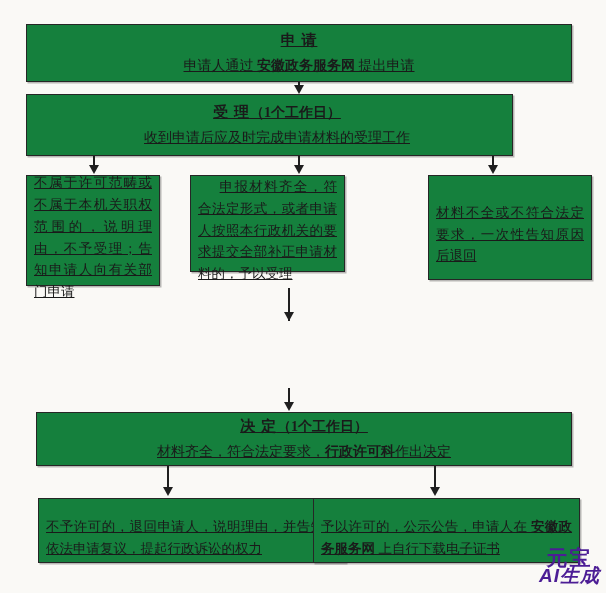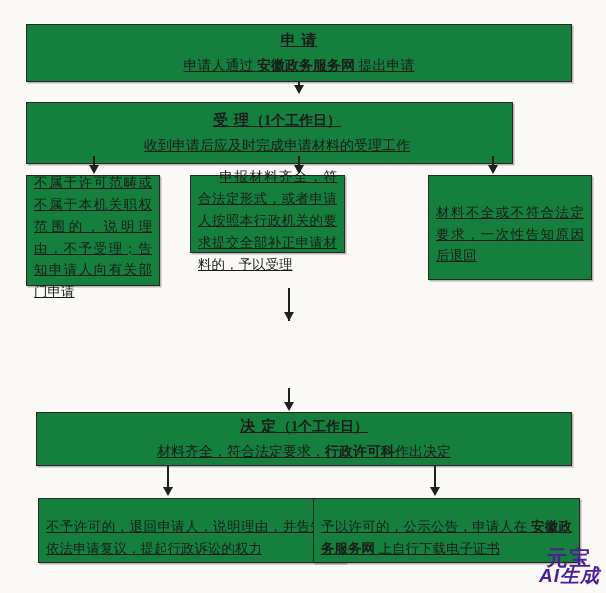--- a/index.html
+++ b/index.html
@@ -107,21 +107,21 @@
   <div class="box" style="left:26px; top:24px; width:546px; height:58px;">
     <div class="box-inner">
       <div class="line title-line">申  请</div>
       <div class="line sub-line"><span>申请人通过 </span><b>安徽政务服务网</b><span> 提出申请</span></div>
     </div>
   </div>
 
   <div class="conn v" style="left:298px; top:82px; height:9px;"></div>
   <div class="arrowhead" style="left:294px; top:85px;"></div>
 
-  <div class="box" style="left:26px; top:102px; width:487px; height:62px;padding-left:15px;">
+  <div class="box" style="left:26px; top:94px; width:487px; height:62px;padding-left:15px;">
     <div class="box-inner">
       <div class="line title-line"><span>受  理</span><span class="paren">（1个工作日）</span></div>
       <div class="line sub-line">收到申请后应及时完成申请材料的受理工作</div>
     </div>
   </div>
 
   <div class="conn v" style="left:93px; top:156px; height:14px;"></div>
   <div class="arrowhead" style="left:89px; top:165px;"></div>
 
   <div class="conn v" style="left:298px; top:156px; height:14px;"></div>
@@ -129,21 +129,21 @@
 
   <div class="conn v" style="left:492px; top:156px; height:14px;"></div>
   <div class="arrowhead" style="left:488px; top:165px;"></div>
 
   <div class="box box-top-align" style="left:26px; top:175px; width:134px; height:111px;">
     <div class="box-inner">
       <div class="line para">不属于许可范畴或不属于本机关职权范围的，说明理由，不予受理；告知申请人向有关部门申请</div>
     </div>
   </div>
 
-  <div class="box box-top-align" style="left:190px; top:175px; width:155px; height:78px;">
+  <div class="box box-top-align" style="left:190px; top:175px; width:155px; height:97px;">
     <div class="box-inner">
       <div class="line para center-first">申报材料齐全，符合法定形式，或者申请人按照本行政机关的要求提交全部补正申请材料的，予以受理</div>
     </div>
   </div>
 
   <div class="box box-top-align" style="left:428px; top:175px; width:164px; height:105px;">
     <div class="box-inner">
       <div class="line para">材料不全或不符合法定要求，一次性告知原因后退回</div>
     </div>
   </div>

